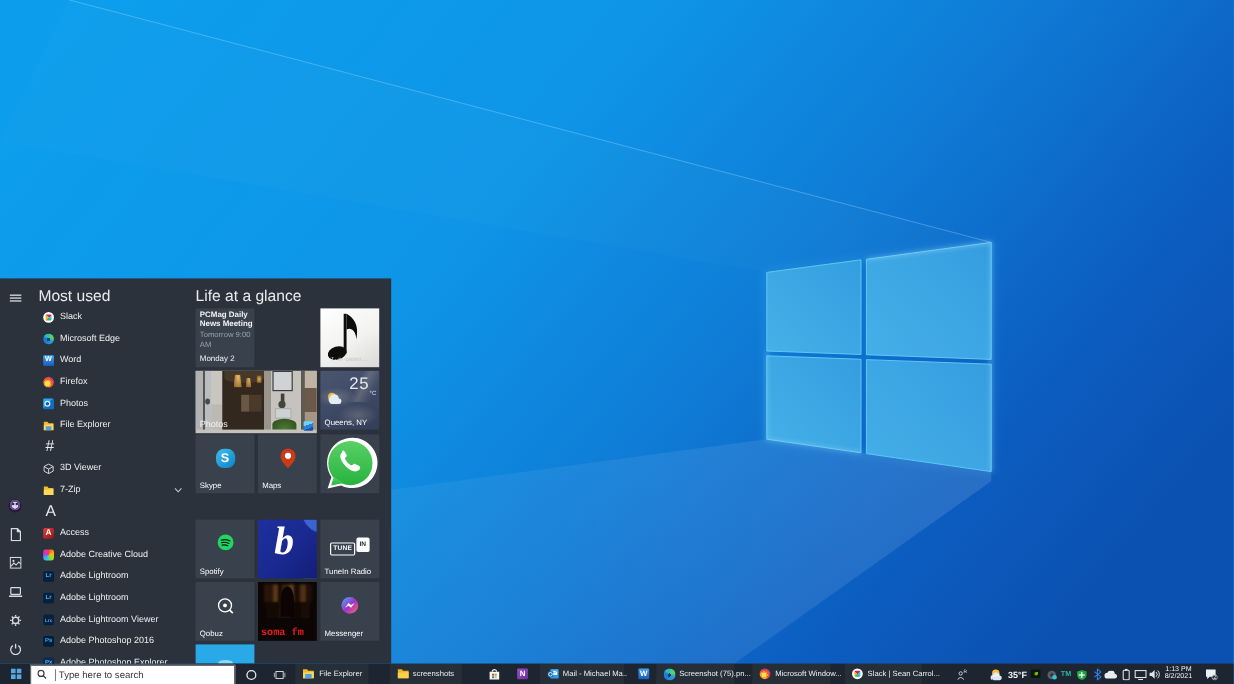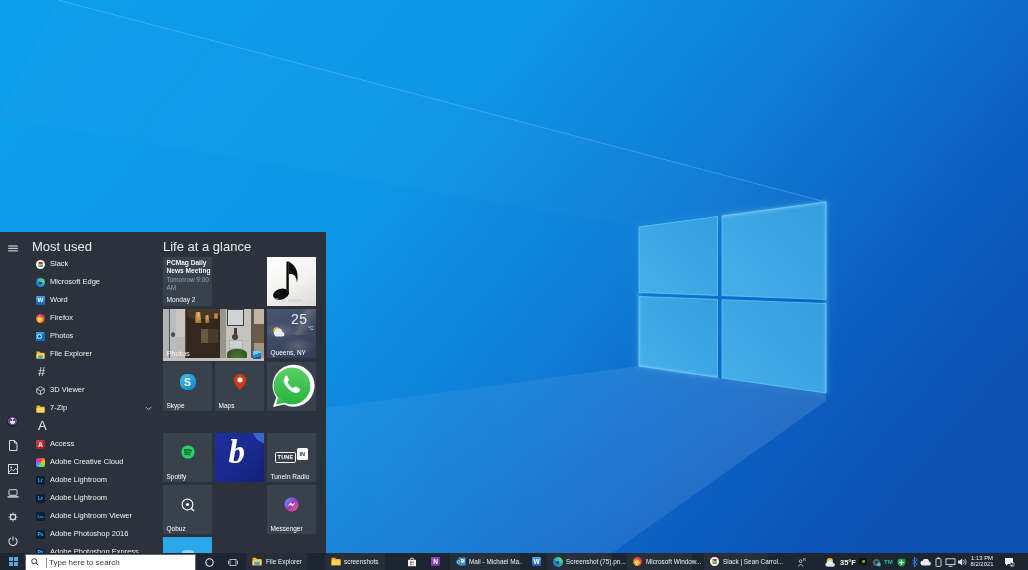--- a/index.html
+++ b/index.html
@@ -130,21 +130,21 @@
   <div class="hdr" style="top:135px">#</div>
   <div class="row" style="top:152px">3D Viewer</div>
   <div class="row" style="top:170px">7-Zip</div>
   <div class="hdr" style="top:189px">A</div>
   <div class="row" style="top:206px">Access</div>
   <div class="row" style="top:224px">Adobe Creative Cloud</div>
   <div class="row" style="top:242px">Adobe Lightroom</div>
   <div class="row" style="top:260px">Adobe Lightroom</div>
   <div class="row" style="top:278px">Adobe Lightroom Viewer</div>
   <div class="row" style="top:296px">Adobe Photoshop 2016</div>
-  <div class="row" style="top:314px">Adobe Photoshop Express</div>
+  <div class="row" style="top:314px">Adobe Photoshop Explorer</div>
   <svg class="abs" style="left:145px;top:174px" width="7" height="5" viewBox="0 0 7 5">
       <path d="M0.8 1 L3.5 3.8 L6.2 1" fill="none" stroke="#c8ced3" stroke-width="0.9"></path>
     </svg>
 
   <div class="ric" style="top:27.5px;border-radius:50%;background:#fff"></div>
   <div class="abs" style="left:38px;top:29.5px;width:5px;height:5px;background:conic-gradient(from 45deg,#36c5f0 0 25%,#2eb67d 0 50%,#ecb22e 0 75%,#e01e5a 0);border-radius:1px"></div>
   <div class="ric edgeic" style="top:45.5px"></div>
   <div class="ric" style="top:63.5px;border-radius:1px;background:linear-gradient(180deg,#41a5ee,#185abd)"></div>
   <div class="abs" style="left:37.5px;top:65px;color:#fff;font-size:6px;font-weight:bold">W</div>
   <div class="ric" style="top:81.5px;border-radius:50%;background:radial-gradient(circle at 40% 62%,#ffe14d 0 2px,#ff9a3c 2px 3.2px,#f05a23 3.2px 4.5px,#c03a8c 4.5px)"></div>
@@ -263,20 +263,26 @@
   </div>
 
   <div class="tile" style="left:162.5px;top:252.5px;width:49.5px;height:49px">
     <svg class="abs" style="left:18px;top:13px" width="14" height="14" viewBox="0 0 14 14">
         <circle cx="6.5" cy="6.5" r="5.4" fill="none" stroke="#fff" stroke-width="1.1"></circle>
         <circle cx="6.5" cy="6.5" r="1.6" fill="#fff"></circle>
         <path d="M10.2 10.2 L13 13" stroke="#fff" stroke-width="1.4"></path>
       </svg>
     <div class="tlabel">Qobuz</div>
   </div>
+  <div class="tile" style="left:214.5px;top:252.5px;width:49.5px;height:49px;background:#0b0604">
+    <div class="abs" style="left:5px;top:2.5px;width:40px;height:15px;opacity:0.62;background:linear-gradient(90deg,#3a1e0c 0 18%,#8a5524 18% 30%,#1e0f08 30% 38%,#5a3212 38% 52%,#96602a 52% 62%,#241208 62% 75%,#7a4a1e 75% 88%,#2a150a 88%);filter:blur(1px)"></div>
+    <div class="abs" style="left:7px;top:17px;width:36px;height:13px;opacity:0.8;background:linear-gradient(90deg,#160b04 0 30%,#241308 30% 55%,#100803 55% 80%,#1c0e06 80%)"></div>
+    <div class="abs" style="left:19px;top:4.5px;width:11px;height:25px;background:#0b0402;border-radius:45% 45% 0 0"></div>
+    <div class="abs" style="left:3px;bottom:1.5px;color:#e81c1c;font-size:8.5px;font-weight:bold;font-family:'Liberation Mono',monospace">soma fm</div>
+  </div>
   <div class="tile" style="left:266.5px;top:252.5px;width:49.5px;height:49px">
     <svg class="abs" style="left:17px;top:12px" width="15" height="15" viewBox="0 0 15 15">
         <defs>
           <linearGradient id="msg" x1="0" y1="0" x2="1" y2="1">
             <stop offset="0" stop-color="#38b8ff"></stop>
             <stop offset="0.5" stop-color="#a033c9"></stop>
             <stop offset="1" stop-color="#ff6968"></stop>
           </linearGradient>
         </defs>
         <circle cx="7.5" cy="7.5" r="7" fill="url(#msg)"></circle>

